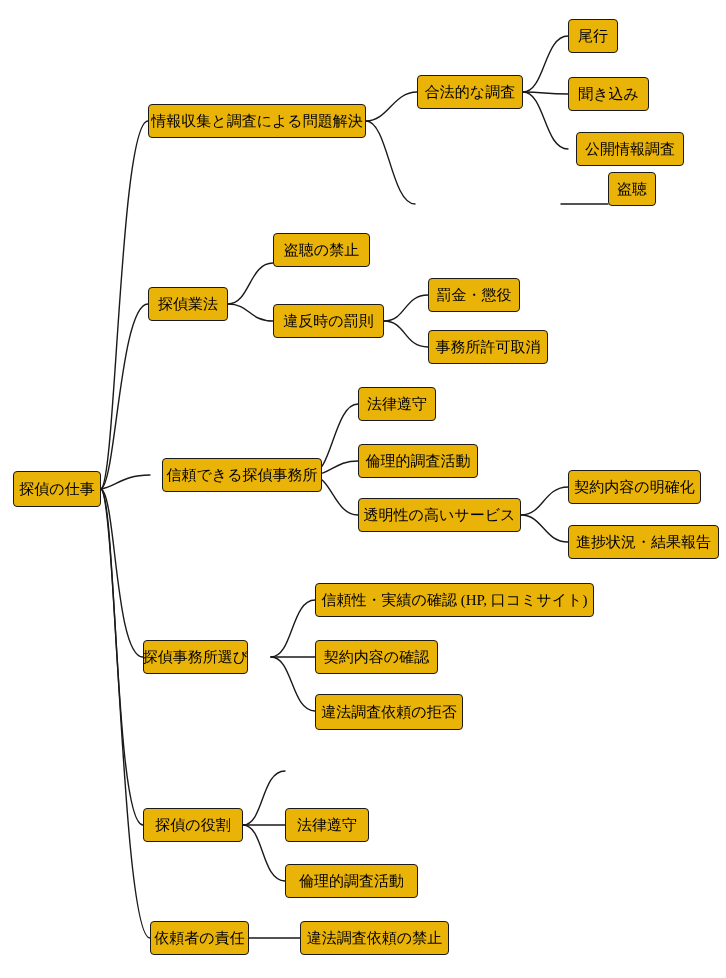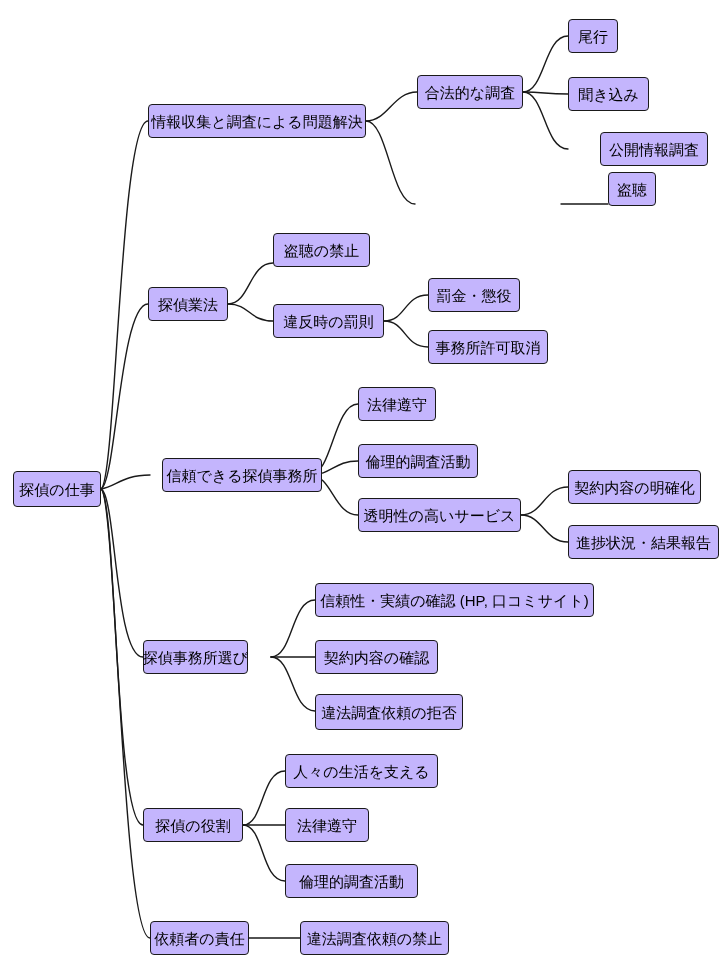--- a/index.html
+++ b/index.html
@@ -26,27 +26,28 @@
     stroke: #1a1a1a;
     stroke-width: 1.4;
     stroke-linecap: round;
   }
   .node {
     position: absolute;
     box-sizing: border-box;
     display: flex;
     align-items: center;
     justify-content: center;
-    background: #c4b5fd;
+    background: #eab308;
     border: 1.6px solid #1a1a1a;
     border-radius: 4px;
     font-size: 15px;
     line-height: 1;
     color: #000000;
     white-space: nowrap;
+    font-family: Liberation Serif, serif;
   }
 </style>
 </head>
 <body>
 
 <div class="canvas">
 
   <svg class="edges" width="726" height="978" viewBox="0 0 726 978">
 
     <path d="M101 489 C116 481 120 121 148 121"></path>
@@ -90,37 +91,36 @@
   <div class="node" style="left:148px;top:104px;width:218px;height:34px">情報収集と調査による問題解決</div>
   <div class="node" style="left:148px;top:287px;width:80px;height:34px">探偵業法</div>
   <div class="node" style="left:162px;top:458px;width:160px;height:34px">信頼できる探偵事務所</div>
   <div class="node" style="left:143px;top:640px;width:105px;height:34px">探偵事務所選び</div>
   <div class="node" style="left:143px;top:808px;width:100px;height:34px">探偵の役割</div>
   <div class="node" style="left:150px;top:921px;width:99px;height:34px">依頼者の責任</div>
 
   <div class="node" style="left:417px;top:75px;width:106px;height:34px">合法的な調査</div>
   <div class="node" style="left:568px;top:19px;width:50px;height:34px">尾行</div>
   <div class="node" style="left:568px;top:77px;width:81px;height:34px">聞き込み</div>
-  <div class="node" style="left:600px;top:132px;width:108px;height:34px">公開情報調査</div>
+  <div class="node" style="left:576px;top:132px;width:108px;height:34px">公開情報調査</div>
   <div class="node" style="left:608px;top:172px;width:48px;height:34px">盗聴</div>
 
   <div class="node" style="left:273px;top:233px;width:97px;height:34px">盗聴の禁止</div>
   <div class="node" style="left:273px;top:304px;width:111px;height:34px">違反時の罰則</div>
   <div class="node" style="left:428px;top:278px;width:92px;height:34px">罰金・懲役</div>
   <div class="node" style="left:428px;top:330px;width:120px;height:34px">事務所許可取消</div>
 
   <div class="node" style="left:358px;top:387px;width:78px;height:34px">法律遵守</div>
   <div class="node" style="left:358px;top:444px;width:120px;height:34px">倫理的調査活動</div>
   <div class="node" style="left:358px;top:498px;width:163px;height:34px">透明性の高いサービス</div>
   <div class="node" style="left:568px;top:470px;width:133px;height:34px">契約内容の明確化</div>
   <div class="node" style="left:568px;top:525px;width:151px;height:34px">進捗状況・結果報告</div>
 
   <div class="node" style="left:315px;top:583px;width:279px;height:34px">信頼性・実績の確認 (HP, 口コミサイト)</div>
   <div class="node" style="left:315px;top:640px;width:123px;height:34px">契約内容の確認</div>
   <div class="node" style="left:315px;top:694px;width:148px;height:36px">違法調査依頼の拒否</div>
 
-  <div class="node" style="left:285px;top:754px;width:153px;height:34px">人々の生活を支える</div>
   <div class="node" style="left:285px;top:808px;width:84px;height:34px">法律遵守</div>
   <div class="node" style="left:285px;top:864px;width:133px;height:34px">倫理的調査活動</div>
 
   <div class="node" style="left:300px;top:921px;width:149px;height:34px">違法調査依頼の禁止</div>
 
 </div>
 
 </body></html>

